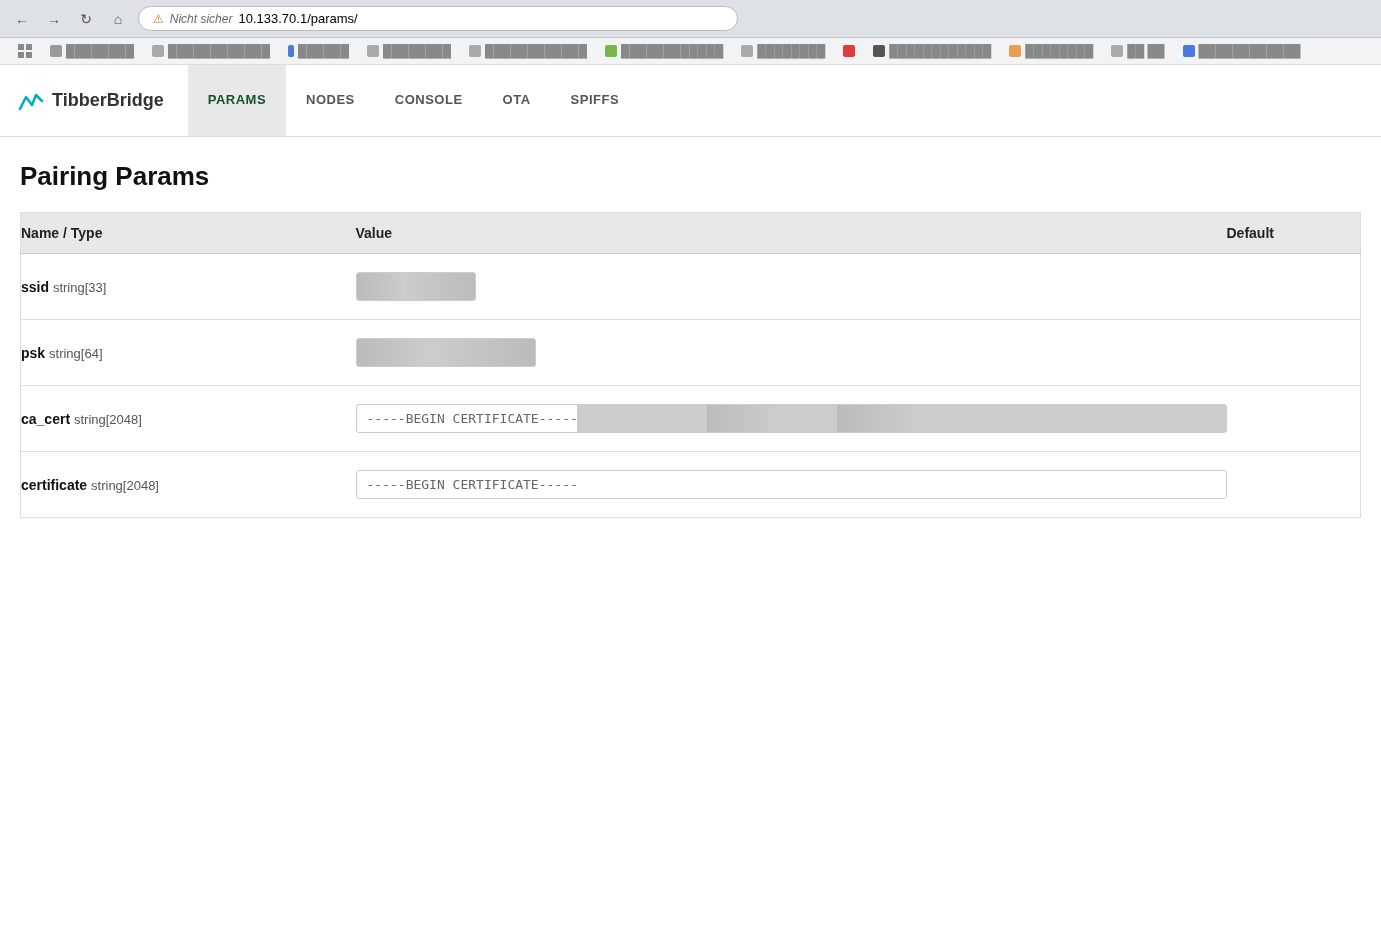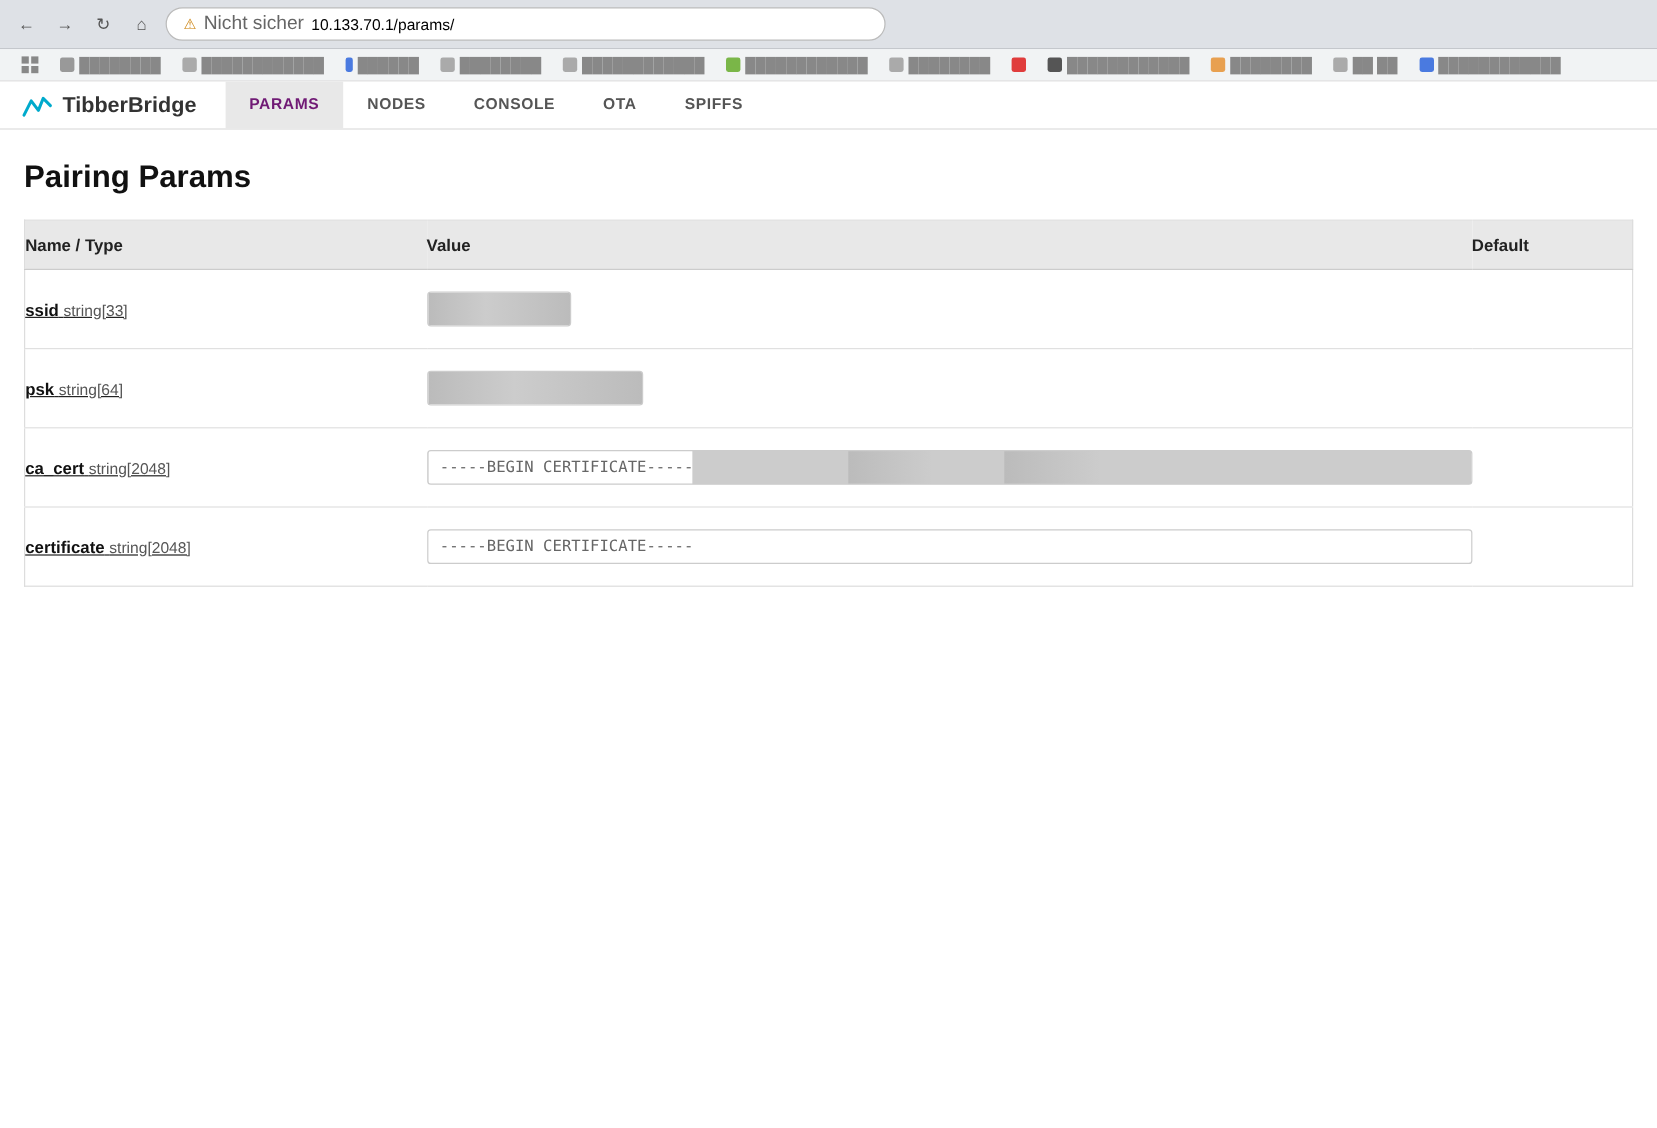--- a/index.html
+++ b/index.html
@@ -30,21 +30,21 @@
       border-radius: 20px;
       padding: 4px 14px;
       display: flex;
       align-items: center;
       gap: 6px;
       font-size: 13px;
       color: #333;
       max-width: 600px;
     }
     .address-bar .warning-icon { color: #c97c00; font-size: 12px; }
-    .address-bar .not-secure { color: #666; font-size: 16px; }
+    .address-bar .not-secure { color: #666; font-size: 12px; font-style: italic; }
     .address-url { color: #000000; }
 
     
     .bookmarks-bar {
       background: #f1f3f4;
       padding: 3px 10px;
       display: flex;
       align-items: center;
       gap: 2px;
       border-bottom: 1px solid #ddd;
@@ -65,21 +65,21 @@
       display: inline-block;
     }
 
     
     .app-header {
       display: flex;
       align-items: center;
       padding: 0 0 0 16px;
       border-bottom: 1px solid #ddd;
       background: #fff;
-      height: 40px;
+      height: 72px;
     }
     .app-logo {
       display: flex; align-items: center; gap: 8px;
       margin-right: 24px;
     }
     .logo-icon {
       width: 28px; height: 28px;
       color: #00aacc;
     }
     .logo-text {
@@ -98,21 +98,21 @@
       font-size: 13px;
       font-weight: 600;
       color: #555;
       cursor: pointer;
       border-bottom: 3px solid transparent;
       letter-spacing: 0.5px;
       text-decoration: none;
     }
     .nav-tab.active {
       background: #e8e8e8;
-      color: #701a75;
+      color: #14532d;
     }
 
     
     .page-content {
       padding: 24px 20px;
     }
     .page-title {
       font-size: 26px;
       font-weight: 700;
       color: #111;
@@ -140,21 +140,20 @@
     }
     .params-table tbody tr {
       border-bottom: 1px solid #e0e0e0;
     }
     .params-table tbody tr:last-child {
       border-bottom: none;
     }
     .params-table td {
       padding: 18px 0;
       vertical-align: middle;
-      text-decoration: underline;
     }
     .param-name {
       font-weight: 700;
       color: #111;
       font-size: 14px;
     }
     .param-type {
       font-weight: 400;
       color: #555;
       font-size: 13px;

